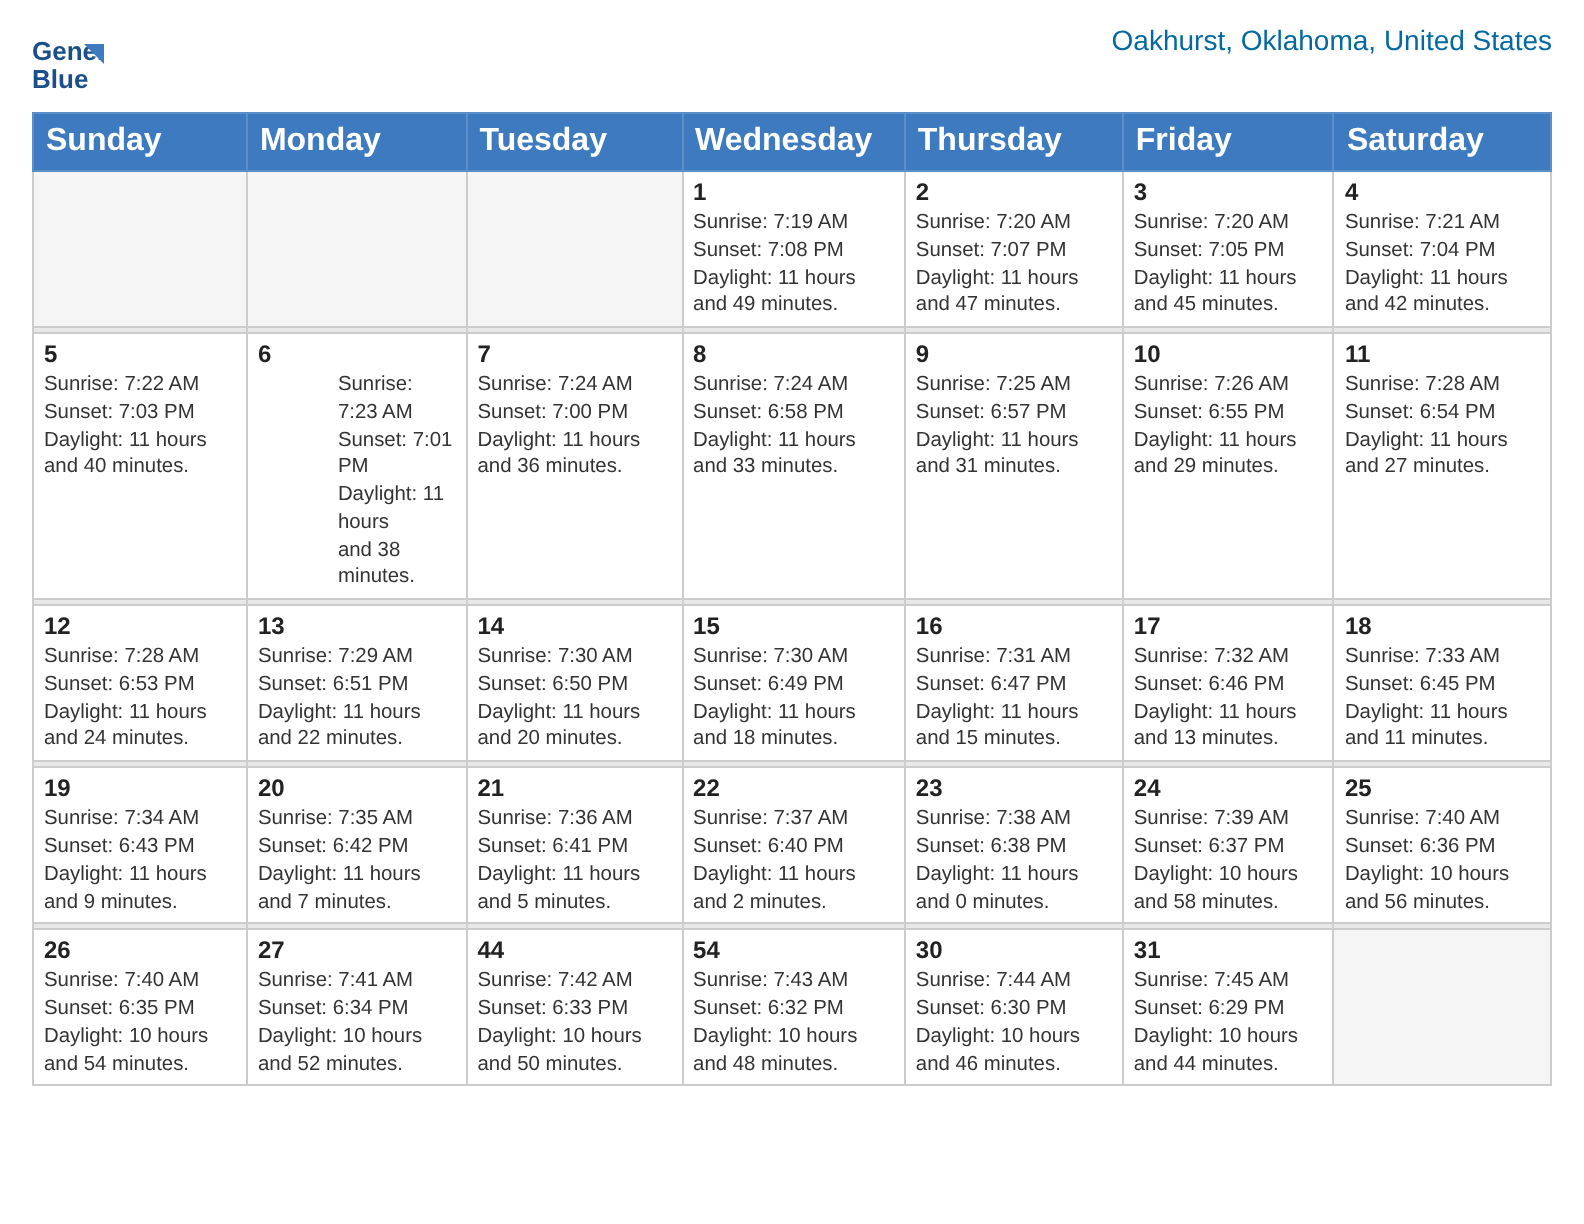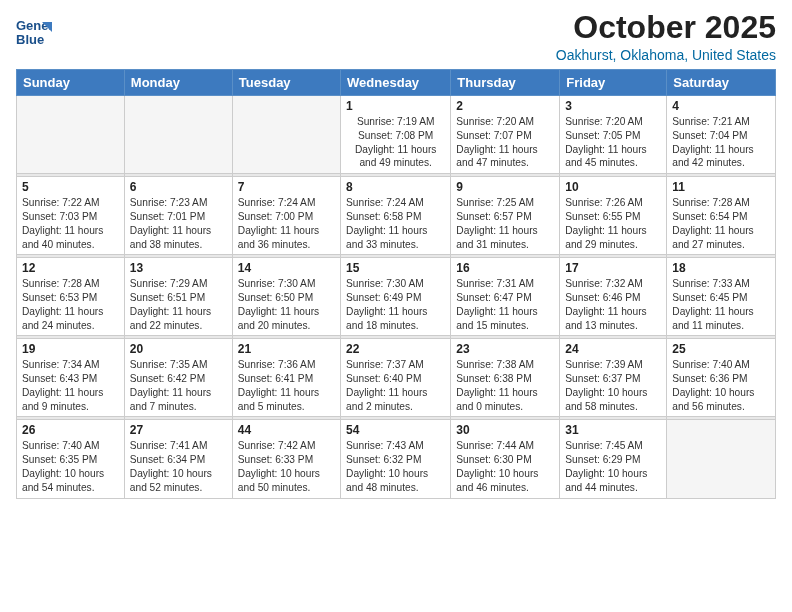--- a/index.html
+++ b/index.html
@@ -48,21 +48,21 @@
       width: 100%;
       border-collapse: collapse;
       margin-top: 6px;
       font-size: 11px;
     }
     .calendar th {
       background: #3d7abf;
       color: #fff;
       text-align: left;
       padding: 5px 6px;
-      font-size: 13px;
+      font-size: 16px;
       font-weight: bold;
       border: 1px solid #5a8fc7;
     }
     .calendar td {
       vertical-align: top;
       border: 1px solid #ccc;
       padding: 3px 5px;
       width: 113px;
       height: 78px;
       background: #fff;
@@ -94,21 +94,20 @@
 <div class="container">
   <div class="header-row">
     <div class="logo">
       <svg class="logo-icon" viewBox="0 0 36 36">
         <text x="0" y="16" font-size="13" font-weight="bold" fill="#1a4f8a">General</text>
         <text x="0" y="30" font-size="13" font-weight="bold" fill="#1a4f8a">Blue</text>
         <polygon points="26,8 36,8 36,18" fill="#3d7abf"></polygon>
       </svg>
     </div>
     <div class="title-block">
-      <div class="month-title">October 2025</div>
       <div class="location">Oakhurst, Oklahoma, United States</div>
     </div>
   </div>
 
   <table class="calendar">
     <thead>
       <tr>
       <th>Sunday</th>
           <th>Monday</th>
           <th>Tuesday</th>
@@ -118,21 +117,21 @@
           <th>Saturday</th>
         </tr>
     </thead>
     <tbody id="calendar-body">
     <tr>
           <td class="empty"></td>
           <td class="empty"></td>
           <td class="empty"></td>
           <td>
             <div class="day-num">1</div>
-            <div class="day-detail" style="white-space: pre-line; text-align: center;">Sunrise: 7:19 AM
+            <div class="day-detail" style="white-space: pre-line;">Sunrise: 7:19 AM
 Sunset: 7:08 PM
 Daylight: 11 hours
 and 49 minutes.</div>
           </td>
           <td>
             <div class="day-num">2</div>
             <div class="day-detail" style="white-space: pre-line;">Sunrise: 7:20 AM
 Sunset: 7:07 PM
 Daylight: 11 hours
 and 47 minutes.</div>
@@ -164,21 +163,21 @@
         <tr>
           <td>
             <div class="day-num">5</div>
             <div class="day-detail" style="white-space: pre-line;">Sunrise: 7:22 AM
 Sunset: 7:03 PM
 Daylight: 11 hours
 and 40 minutes.</div>
           </td>
           <td>
             <div class="day-num">6</div>
-            <div class="day-detail" style="white-space: pre-line;">Sunrise: 7:23 AM
+            <div class="day-detail" style="white-space: pre-line; margin-left: 40px;">Sunrise: 7:23 AM
 Sunset: 7:01 PM
 Daylight: 11 hours
 and 38 minutes.</div>
           </td>
           <td>
             <div class="day-num">7</div>
             <div class="day-detail" style="white-space: pre-line;">Sunrise: 7:24 AM
 Sunset: 7:00 PM
 Daylight: 11 hours
 and 36 minutes.</div>

